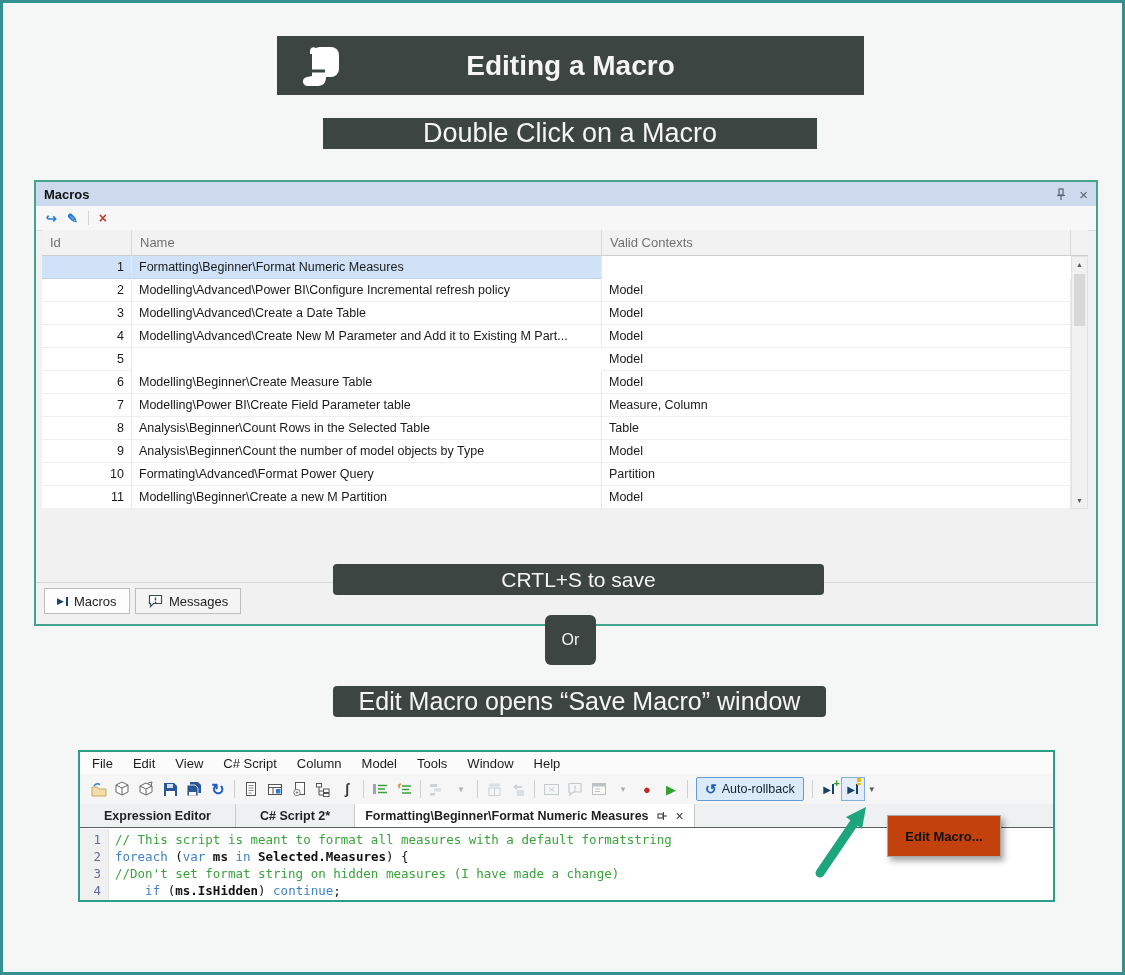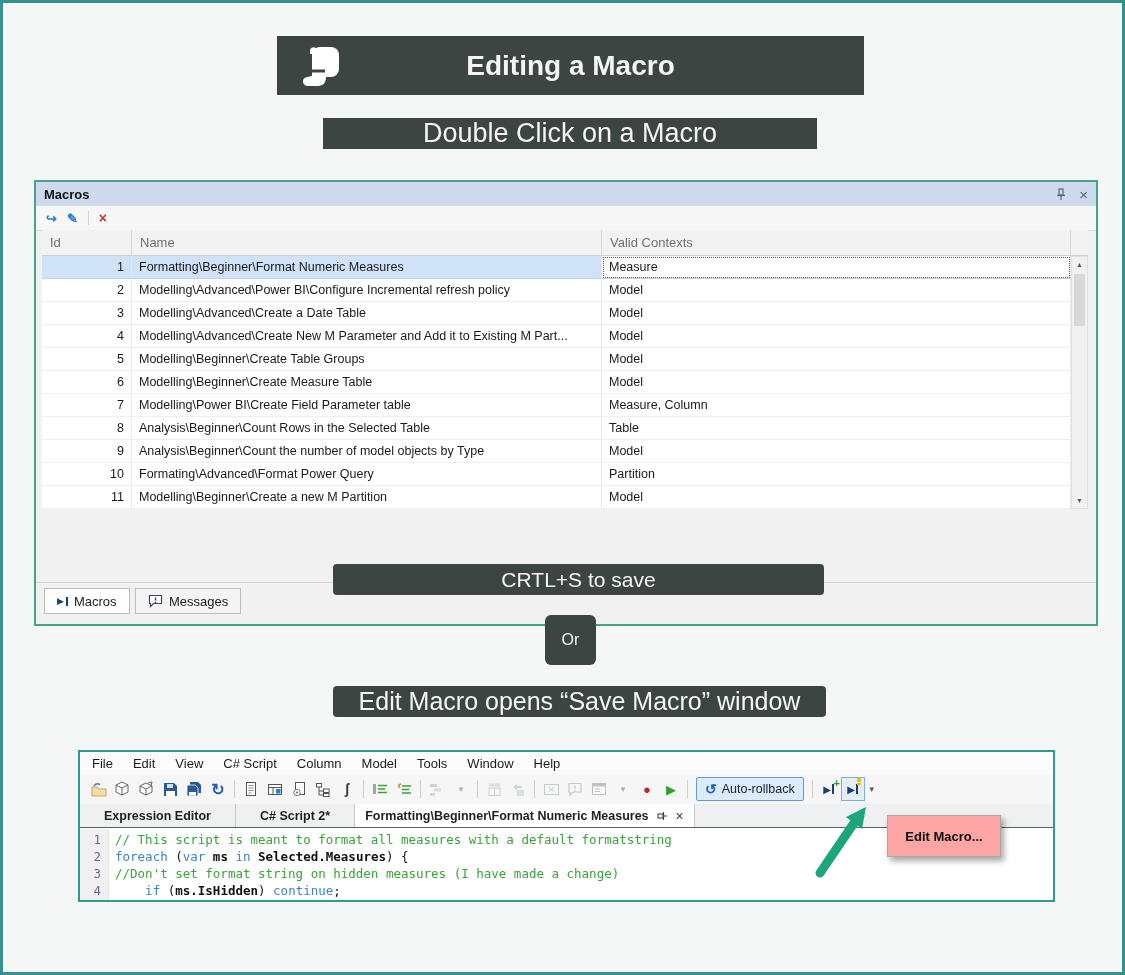--- a/index.html
+++ b/index.html
@@ -83,21 +83,21 @@
          font-family:"DejaVu Sans Mono",monospace;font-size:12.5px;line-height:17px;padding-top:2px}
   .gutterbg{position:absolute;left:0;top:0;bottom:0;width:28px;background:#f0f0f0;border-right:1px solid #e4e4e4}
   .cl{position:relative;display:flex;white-space:pre}
   .cl .ln{width:28px;flex:0 0 28px;text-align:right;padding-right:7px;box-sizing:border-box;color:#5b6e9f}
   .cl .ct{padding-left:7px}
   .kw{color:#3f83c4}
   .com{color:#3aa33a}
   .idb{font-weight:bold;color:#111}
   .pl{color:#111}
   
-  #tooltip{position:absolute;left:884px;top:812px;width:112px;height:40px;background:#fca5a5;border:1px solid #a8a8a8;
+  #tooltip{position:absolute;left:884px;top:812px;width:112px;height:40px;background:#c2410c;border:1px solid #a8a8a8;
            box-shadow:3px 4px 6px rgba(0,0,0,.35);display:flex;align-items:center;justify-content:center;
            font-size:13px;font-weight:bold;color:#111;z-index:6}
   #arrowSvg{position:absolute;left:803px;top:788px;z-index:7}
 </style>
 </head>
 <body>
 
 <div id="stage">
 
   <div id="titleBanner" class="banner">
@@ -137,40 +137,38 @@
 
     <div id="mtable">
       <div class="hcell" style="left:0;width:90px">Id</div>
       <div class="hcell" style="left:90px;width:470px">Name</div>
       <div class="hcell" style="left:560px;width:469px">Valid Contexts</div>
       <div class="hcell" style="left:1029px;width:17px;border-right:none"></div>
 
       <div class="trow sel" style="top:26px">
         <div class="cell c-id">1</div>
         <div class="cell c-name">Formatting\Beginner\Format Numeric Measures</div>
-        <div class="cell c-ctx">Measure</div>
       </div>
       <div class="trow" style="top:49px">
         <div class="cell c-id">2</div>
         <div class="cell c-name">Modelling\Advanced\Power BI\Configure Incremental refresh policy</div>
         <div class="cell c-ctx">Model</div>
       </div>
       <div class="trow" style="top:72px">
         <div class="cell c-id">3</div>
         <div class="cell c-name">Modelling\Advanced\Create a Date Table</div>
         <div class="cell c-ctx">Model</div>
       </div>
       <div class="trow" style="top:95px">
         <div class="cell c-id">4</div>
         <div class="cell c-name">Modelling\Advanced\Create New M Parameter and Add it to Existing M Part...</div>
         <div class="cell c-ctx">Model</div>
       </div>
       <div class="trow" style="top:118px">
         <div class="cell c-id">5</div>
-        <div class="cell c-name">Modelling\Beginner\Create Table Groups</div>
         <div class="cell c-ctx">Model</div>
       </div>
       <div class="trow" style="top:141px">
         <div class="cell c-id">6</div>
         <div class="cell c-name">Modelling\Beginner\Create Measure Table</div>
         <div class="cell c-ctx">Model</div>
       </div>
       <div class="trow" style="top:164px">
         <div class="cell c-id">7</div>
         <div class="cell c-name">Modelling\Power BI\Create Field Parameter table</div>

